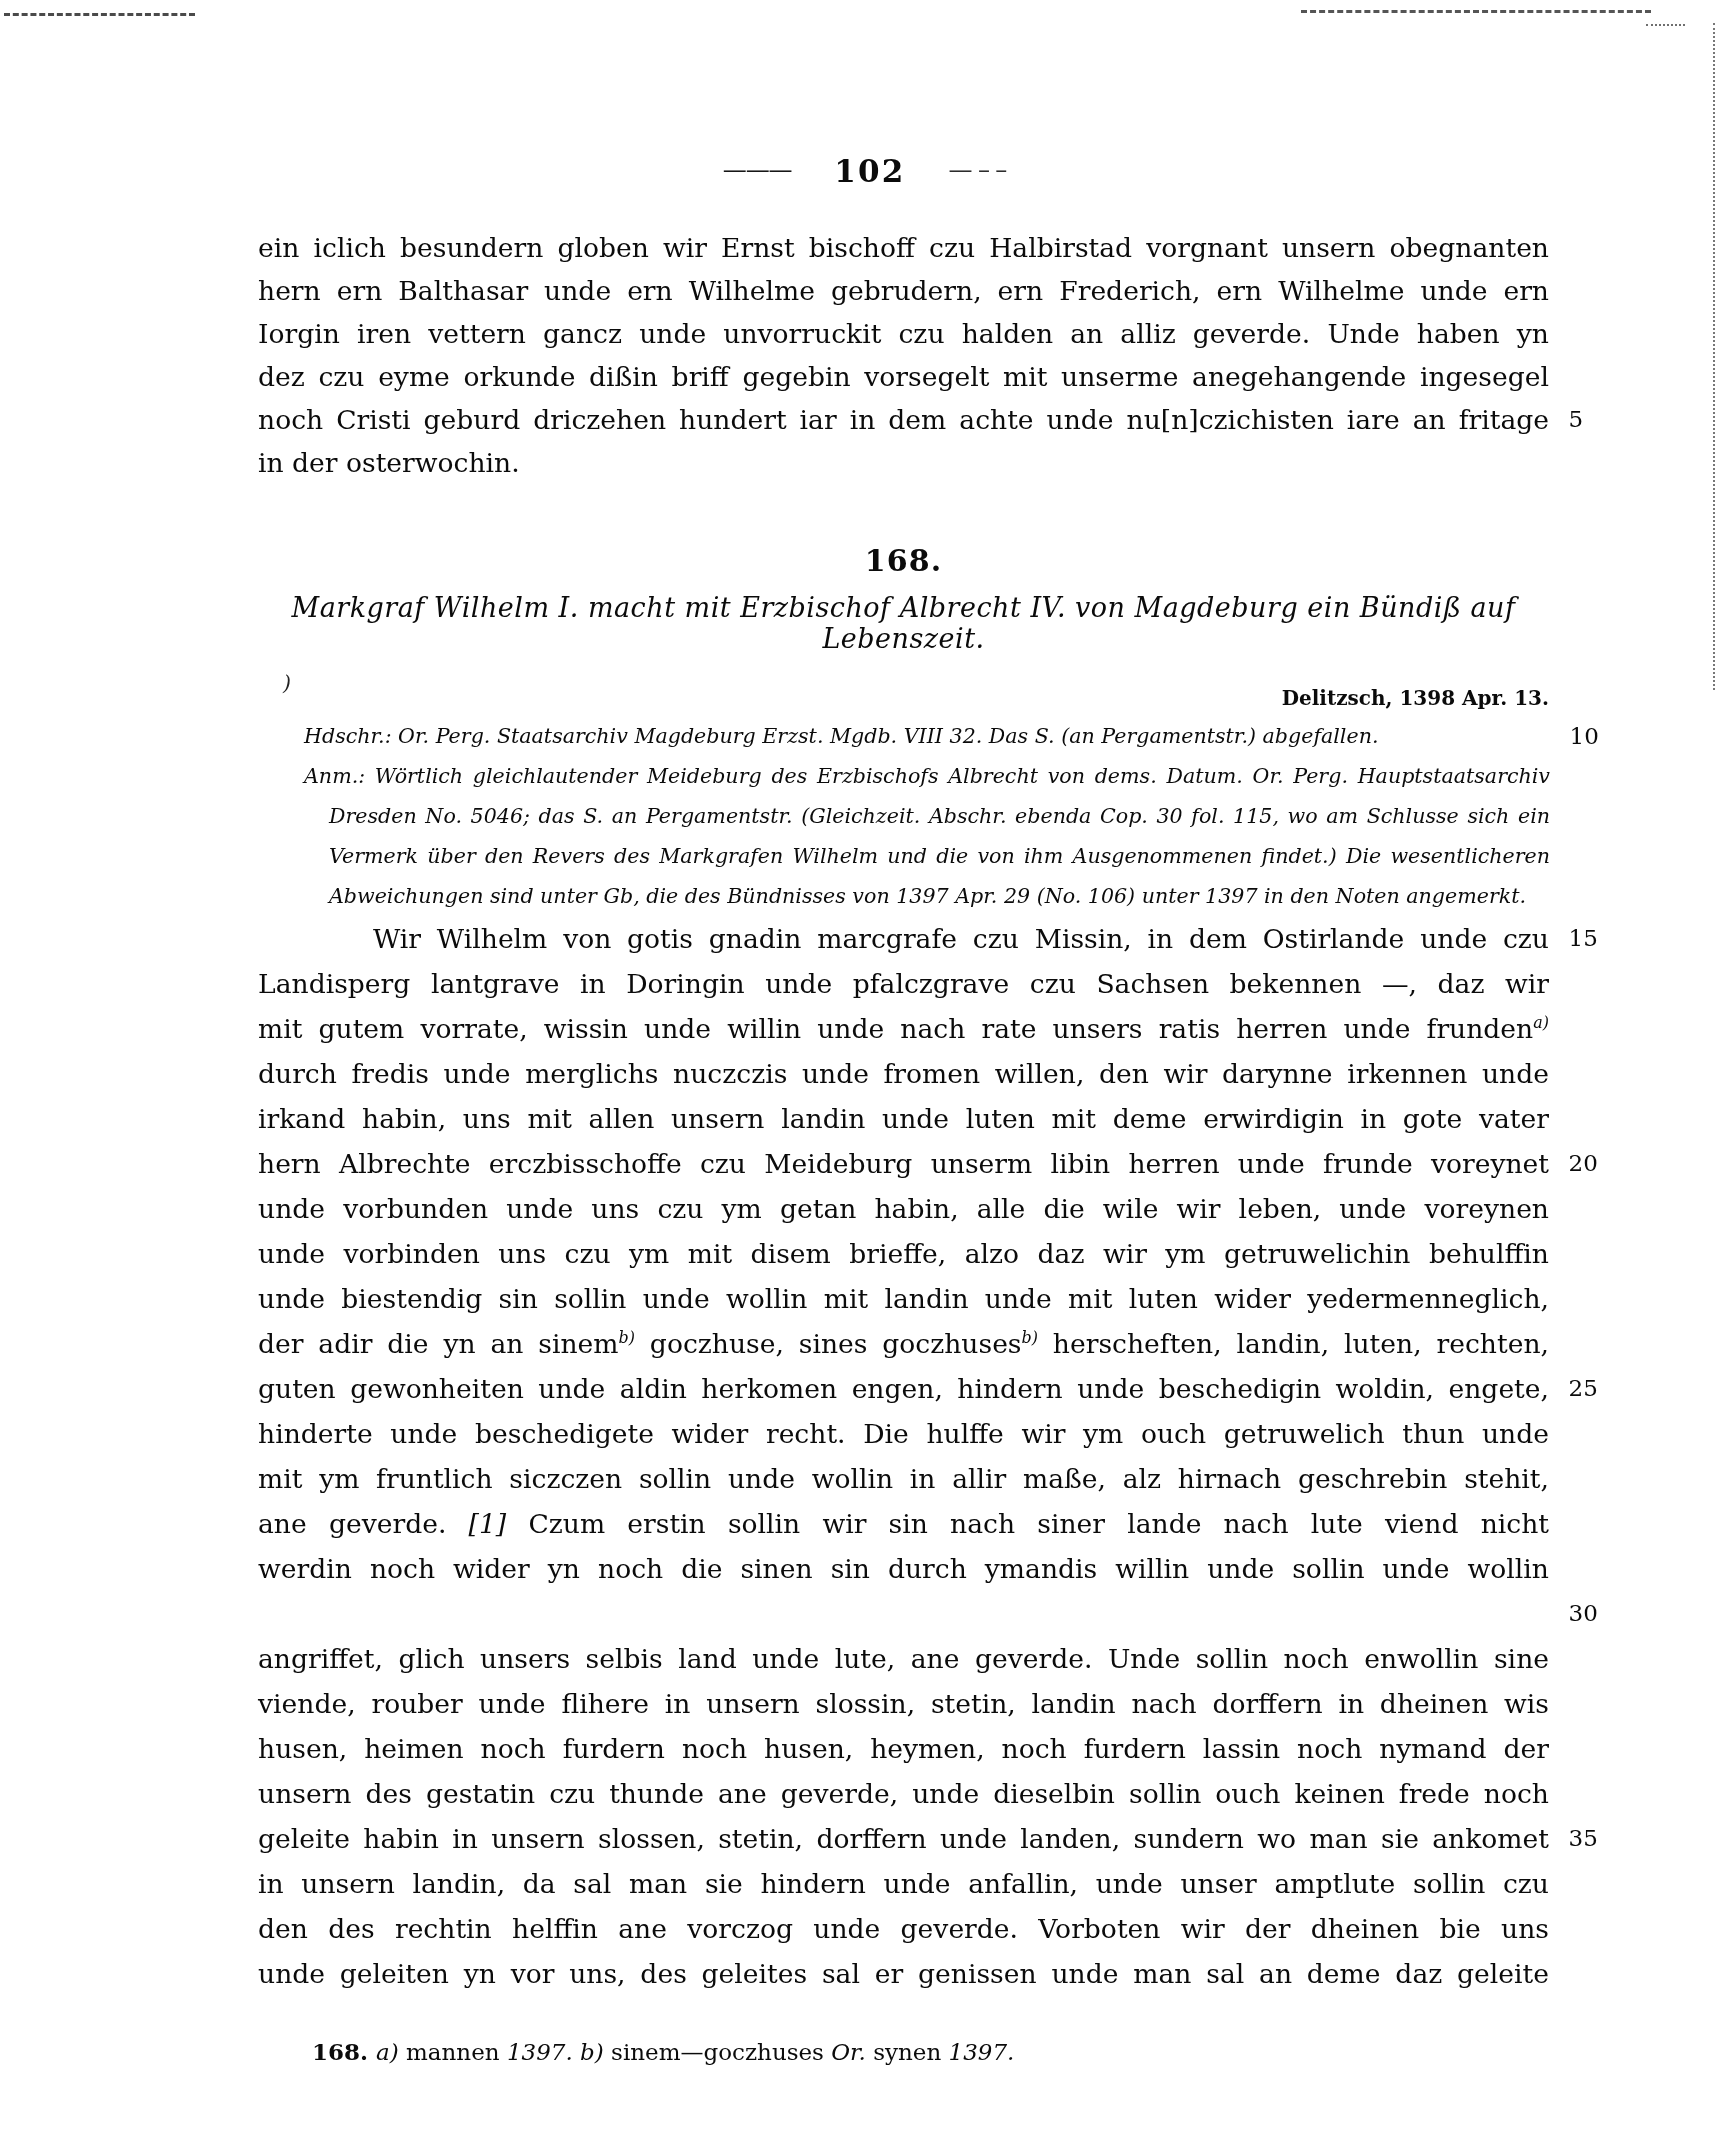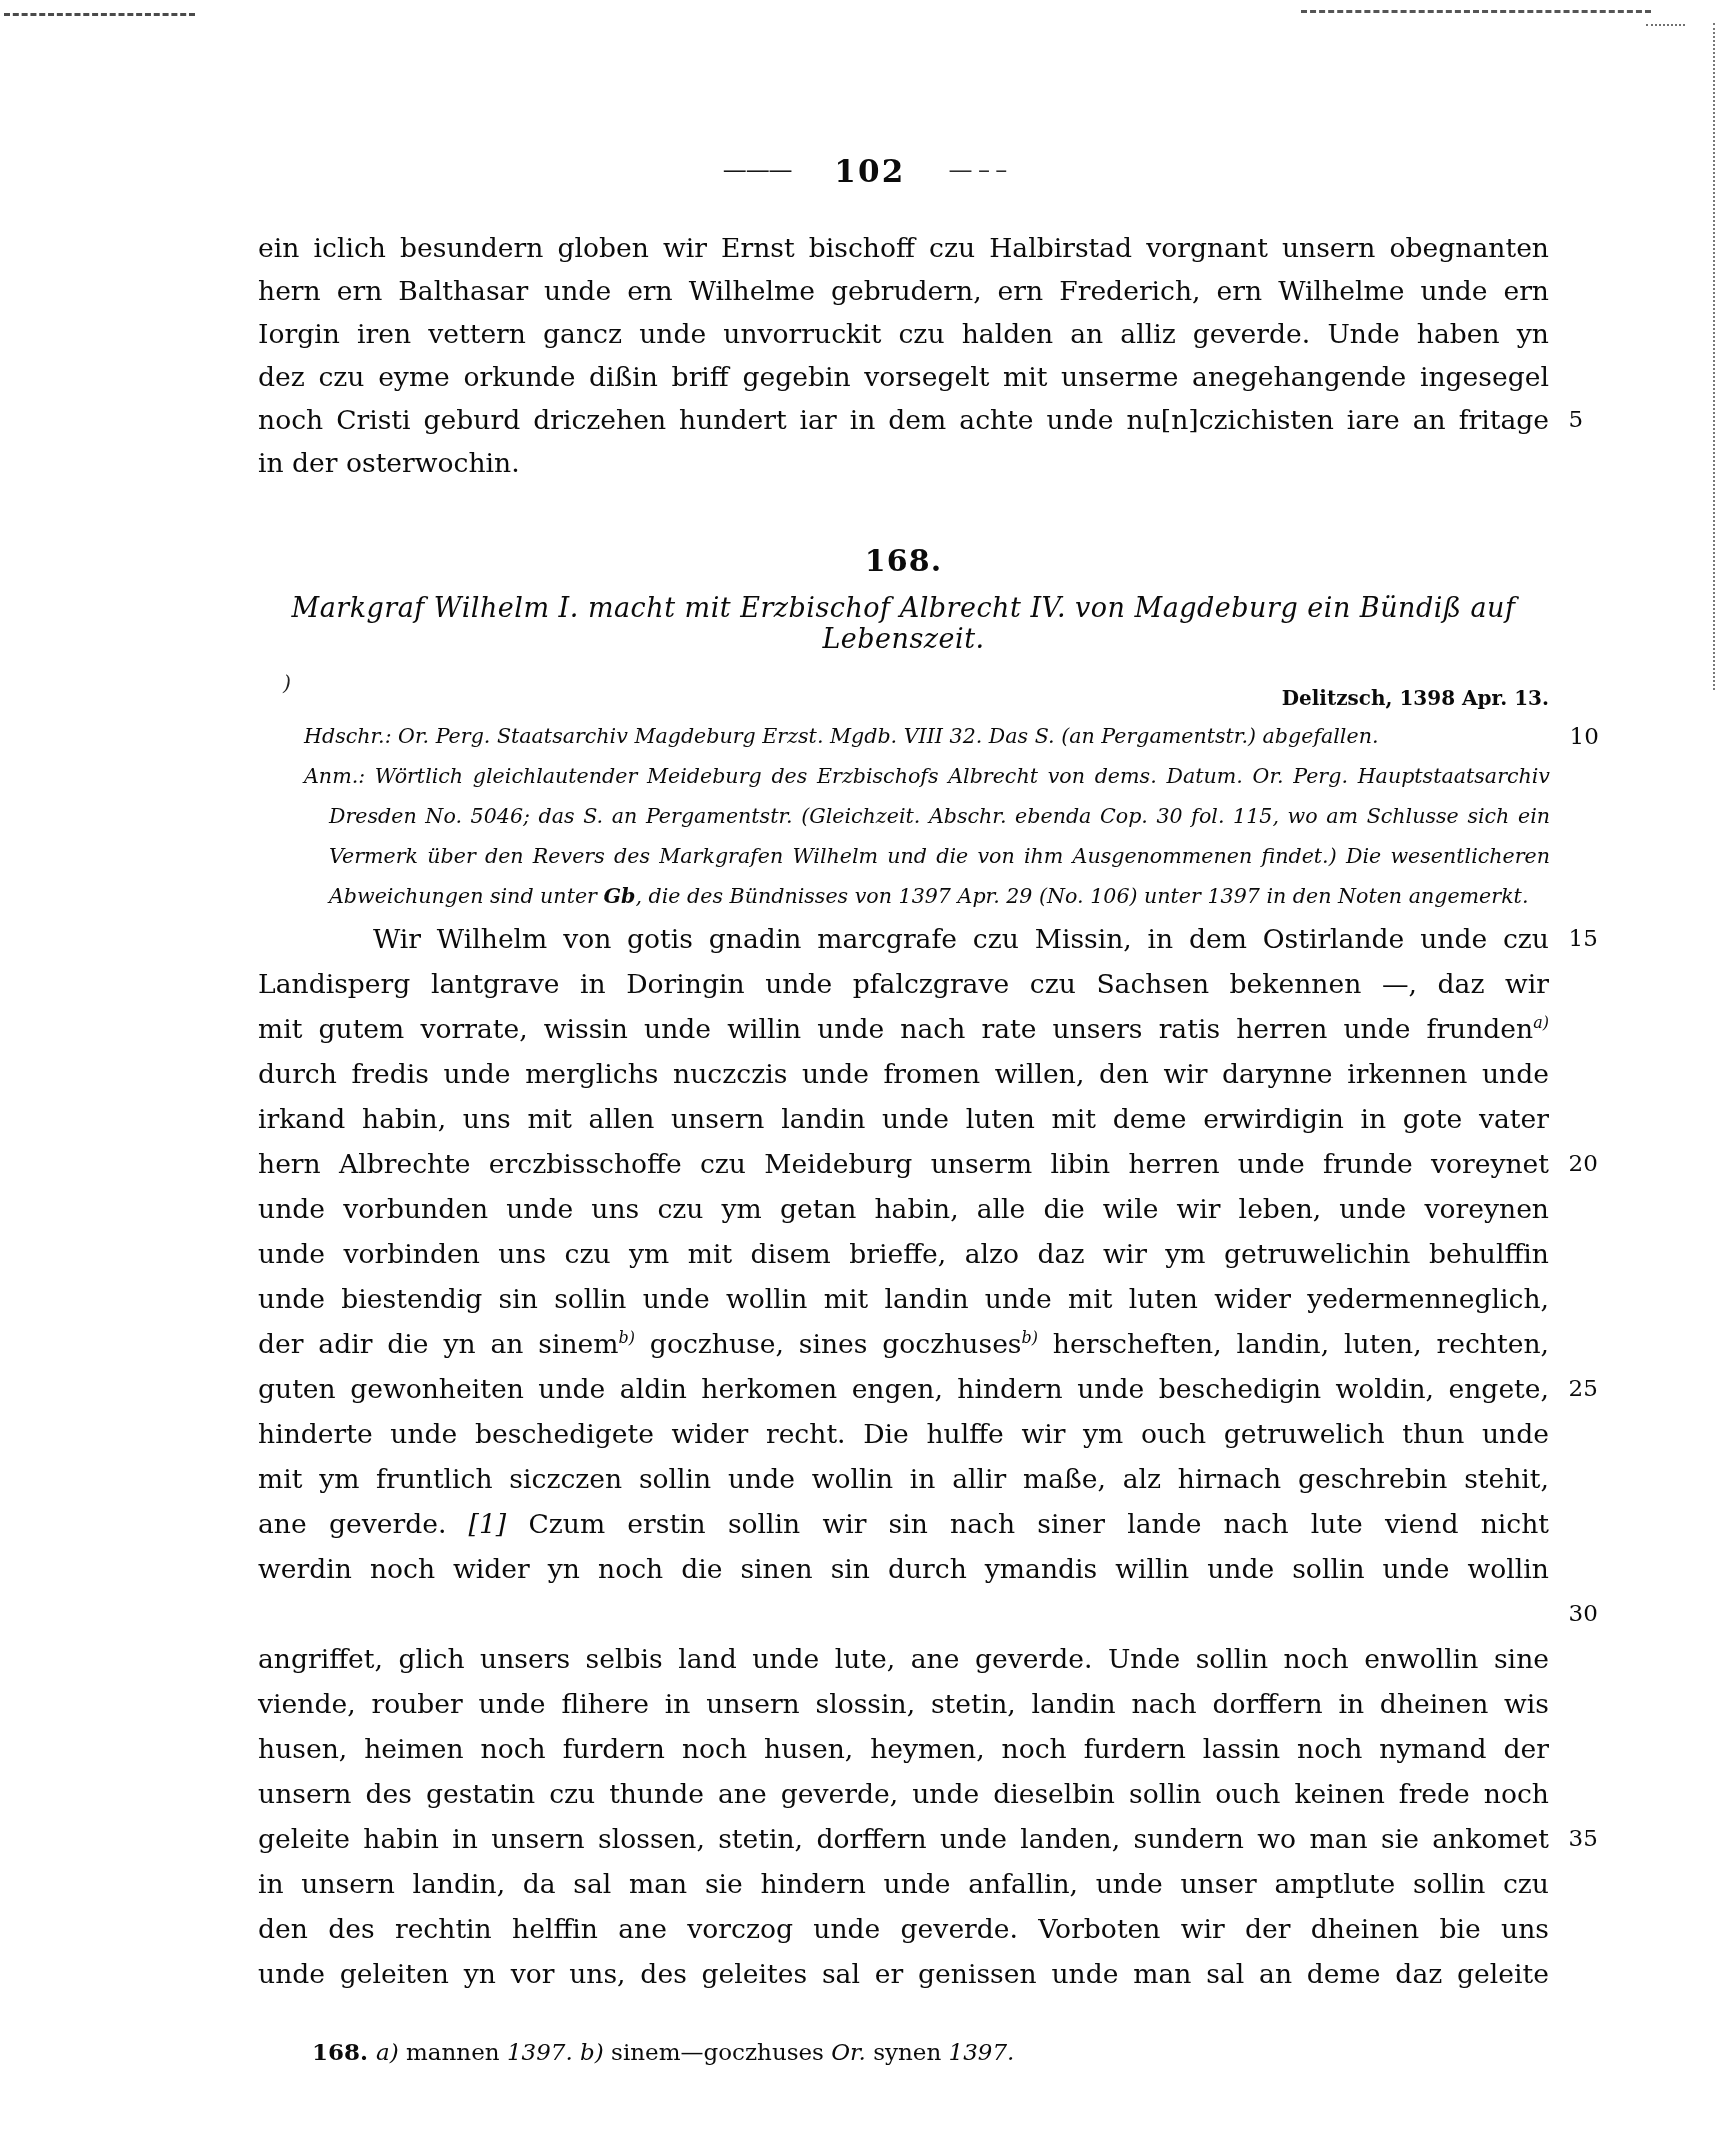--- a/index.html
+++ b/index.html
@@ -29,21 +29,21 @@
     text-align:justify; text-align-last:justify; text-justify:inter-word;
   }
   .lnum {
     position:absolute; left:100%; margin-left:19.5px; top:0;
     font-size:23px; font-style:normal; font-weight:400;
     text-indent:0; letter-spacing:0;
   }
   sup { font-size:.6em; font-style:italic; vertical-align:super; line-height:0; }
   .s-i  { font-style:italic; }
   .s-b  { font-weight:700; font-style:normal; }
-  .s-bi { font-weight:700; }
+  .s-bi { font-weight:400; }
 
   
   #intro { position:absolute; left:258px; width:1291px; top:226px; }
   #intro .tline { font-size:26.6px; height:43px; line-height:43px; }
   #intro .tline:last-child { text-align-last:left; }
 
   
   #entry-number {
     position:absolute; left:258px; width:1291px; top:543px;
     text-align:center; font-weight:700; font-size:30px; letter-spacing:1.1px;

